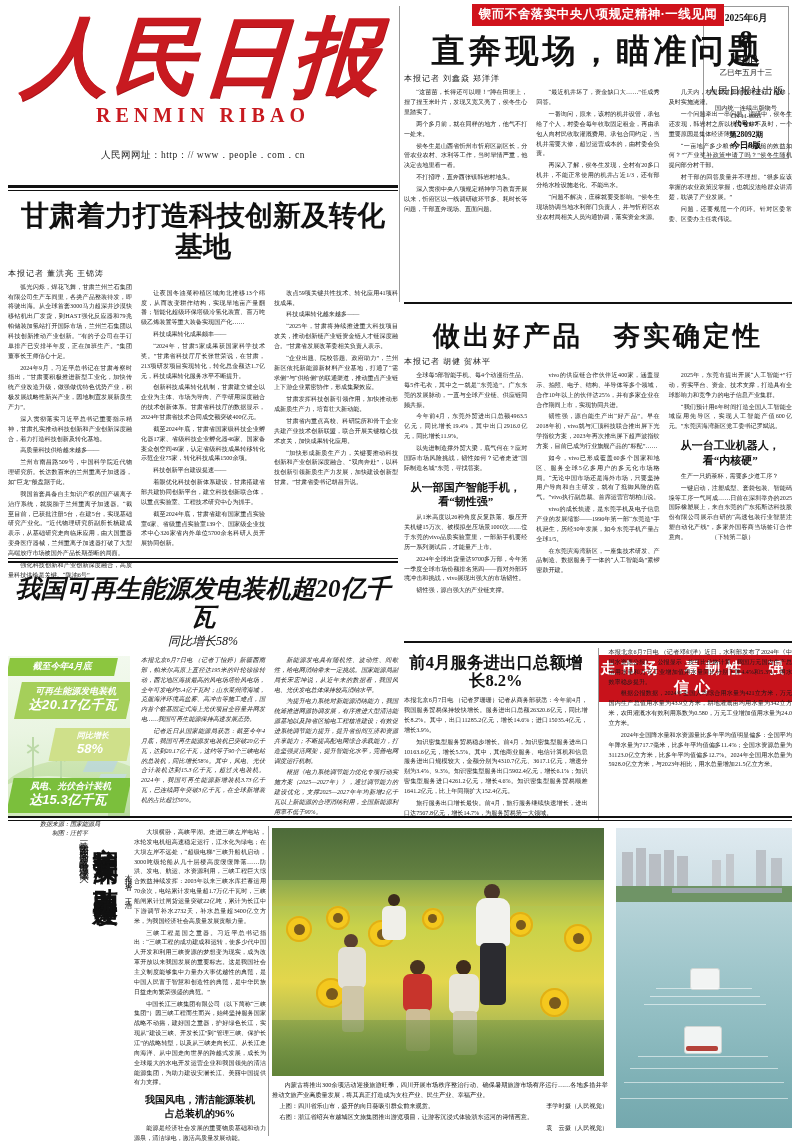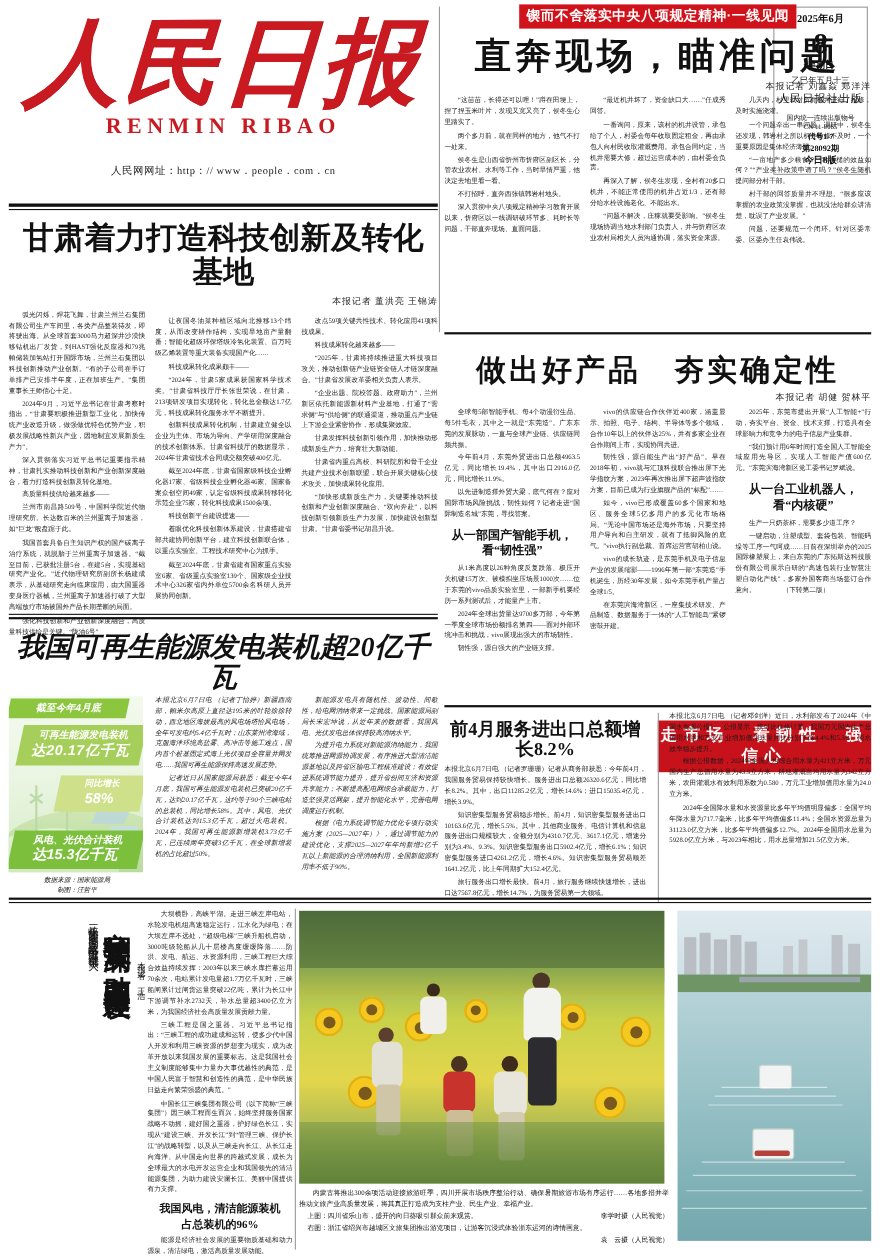--- a/index.html
+++ b/index.html
@@ -61,21 +61,21 @@
   .redtag{
     display:inline-block;background:#d0121b;color:#fff;font-weight:bold;
     font-size:12.5px;padding:2px 7px 3px;letter-spacing:.5px;
     font-family:"Liberation Sans","DejaVu Sans",sans-serif;
   }
   .tr-head{
     font-family:"Liberation Sans","DejaVu Sans",sans-serif;
     font-weight:bold;font-size:33px;text-align:center;letter-spacing:4px;
     margin:7px 0 4px;line-height:1.1;
   }
-  .byline{text-align:right;font-size:8px;letter-spacing:1px;color:#222;margin-bottom:4px;}
+  .byline{text-align:left;font-size:8px;letter-spacing:1px;color:#222;margin-bottom:4px;}
 
   .cols3{display:flex;gap:9px;}
   .col{flex:1;}
   .bodytext{
     font-size:6.1px;line-height:1.62;text-align:justify;color:#1a1a1a;
     text-indent:2em;margin:0 0 2px;
     font-family:"Liberation Serif","DejaVu Serif",serif;
   }
   .bodytext.noind{text-indent:0;}
 
@@ -305,20 +305,21 @@
     </div>
   </div>
 
   <div style="position:absolute;left:8px;top:556px;width:390px;">
     <div class="rule-thin"></div>
     <div style="border-top:2px solid #111;margin-top:2px;"></div>
   </div>
 
   <div class="renew">
     <div class="renew-head">我国可再生能源发电装机超20亿千瓦</div>
+    <div class="renew-sub">同比增长58%</div>
     <div style="display:flex;gap:9px;">
       <div style="width:124px;">
         <div class="infogfx">
           <div class="ig-hill"></div>
           <div class="ig-hill2"></div>
 
           <div class="turbine" style="left:24px;bottom:36px;width:2px;height:34px;"></div>
           <div class="turbine" style="left:18px;bottom:66px;width:14px;height:2px;transform:rotate(35deg);"></div>
           <div class="turbine" style="left:18px;bottom:66px;width:14px;height:2px;transform:rotate(-35deg);"></div>
           <div class="turbine" style="left:24px;bottom:66px;width:2px;height:13px;"></div>

